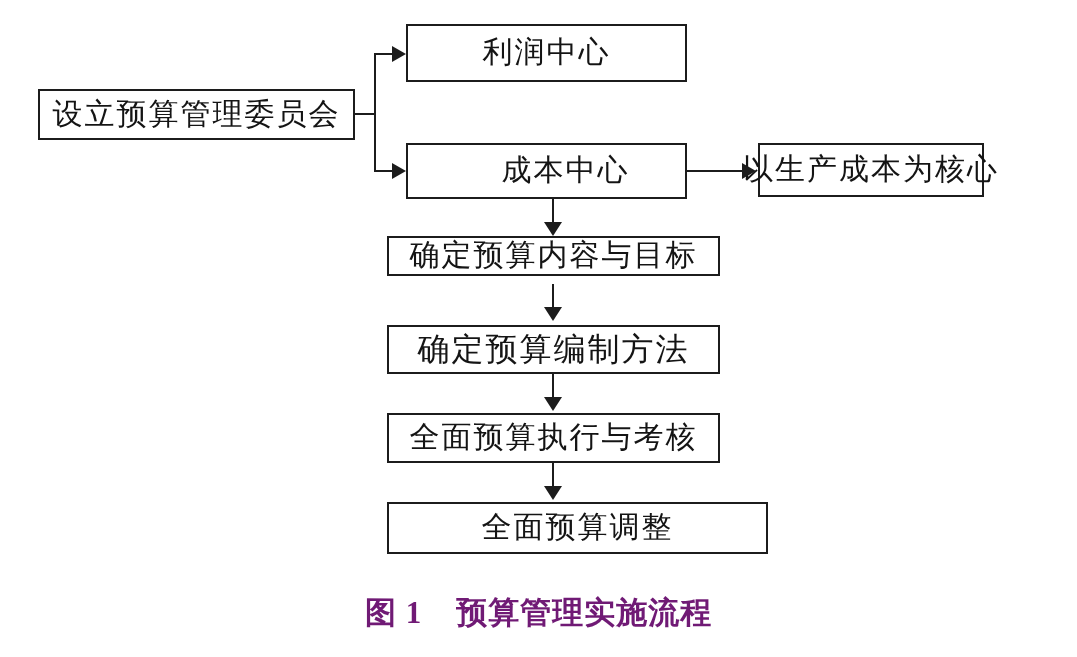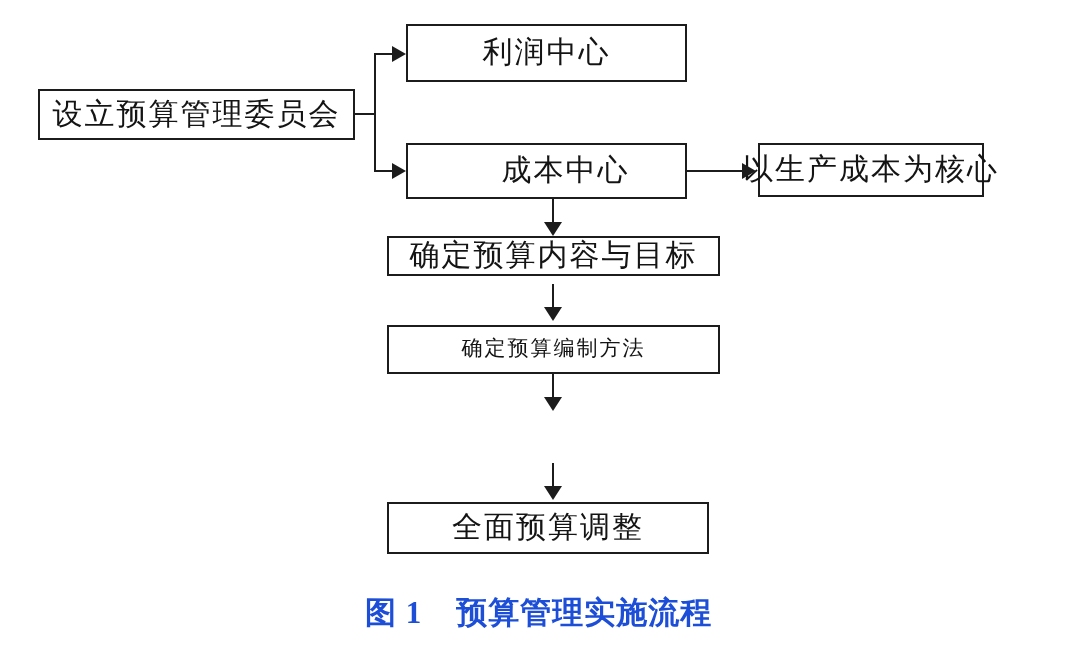--- a/index.html
+++ b/index.html
@@ -31,23 +31,23 @@
   .node-label {
     display: block;
     transform: translateY(-1px);
   }
   
   #n-committee   { left: 38px;  top: 89px;  width: 317px; height: 51px;  font-size: 30px; }
   #n-profit      { left: 406px; top: 24px;  width: 281px; height: 58px;  font-size: 30px; justify-content: center; }
   #n-cost        { left: 406px; top: 143px; width: 281px; height: 56px;  font-size: 30px; padding-left: 38px; }
   #n-prodcore    { left: 758px; top: 143px; width: 226px; height: 54px;  font-size: 30px; }
   #n-content     { left: 387px; top: 236px; width: 333px; height: 40px;  font-size: 30px; }
-  #n-method      { left: 387px; top: 325px; width: 333px; height: 49px;  font-size: 21px; }
+  #n-method      { left: 387px; top: 325px; width: 333px; height: 49px;  font-size: 32px; }
   #n-execute     { left: 387px; top: 413px; width: 333px; height: 50px;  font-size: 30px; }
-  #n-adjust      { left: 387px; top: 502px; width: 322px; height: 52px;  font-size: 30px; }
+  #n-adjust      { left: 387px; top: 502px; width: 381px; height: 52px;  font-size: 30px; }
 
   
   .hline, .vline {
     position: absolute;
     background: #1c1c1c;
   }
   .hline { height: 2px; }
   .vline { width: 2px; }
   .arrow-right {
     position: absolute;
@@ -86,21 +86,21 @@
 
   
   #caption {
     position: absolute;
     left: 0;
     top: 592px;
     width: 1077px;
     text-align: center;
     font-size: 31px;
     font-weight: bold;
-    color: #1d4ed8;
+    color: #701a75;
     letter-spacing: 1px;
     white-space: pre;
   }
   #caption .cap-num {
     font-family: "Liberation Serif", "DejaVu Serif", serif;
   }
   #caption .cap-gap { display: inline-block; width: 34px; }
 </style>
 </head>
 <body>
@@ -124,20 +124,23 @@
   </div>
 
   <div class="node" id="n-content">
     <span class="node-label">确定预算内容与目标</span>
   </div>
 
   <div class="node" id="n-method">
     <span class="node-label">确定预算编制方法</span>
   </div>
 
+  <div class="node" id="n-execute">
+    <span class="node-label">全面预算执行与考核</span>
+  </div>
 
   <div class="node" id="n-adjust">
     <span class="node-label">全面预算调整</span>
   </div>
 
   <div class="hline" id="c-stem-h"></div>
   <div class="vline" id="c-branch-v"></div>
 
   <div class="hline" id="c-top-h"></div>
   <div class="arrow-right" id="c-top-arrow"></div>

